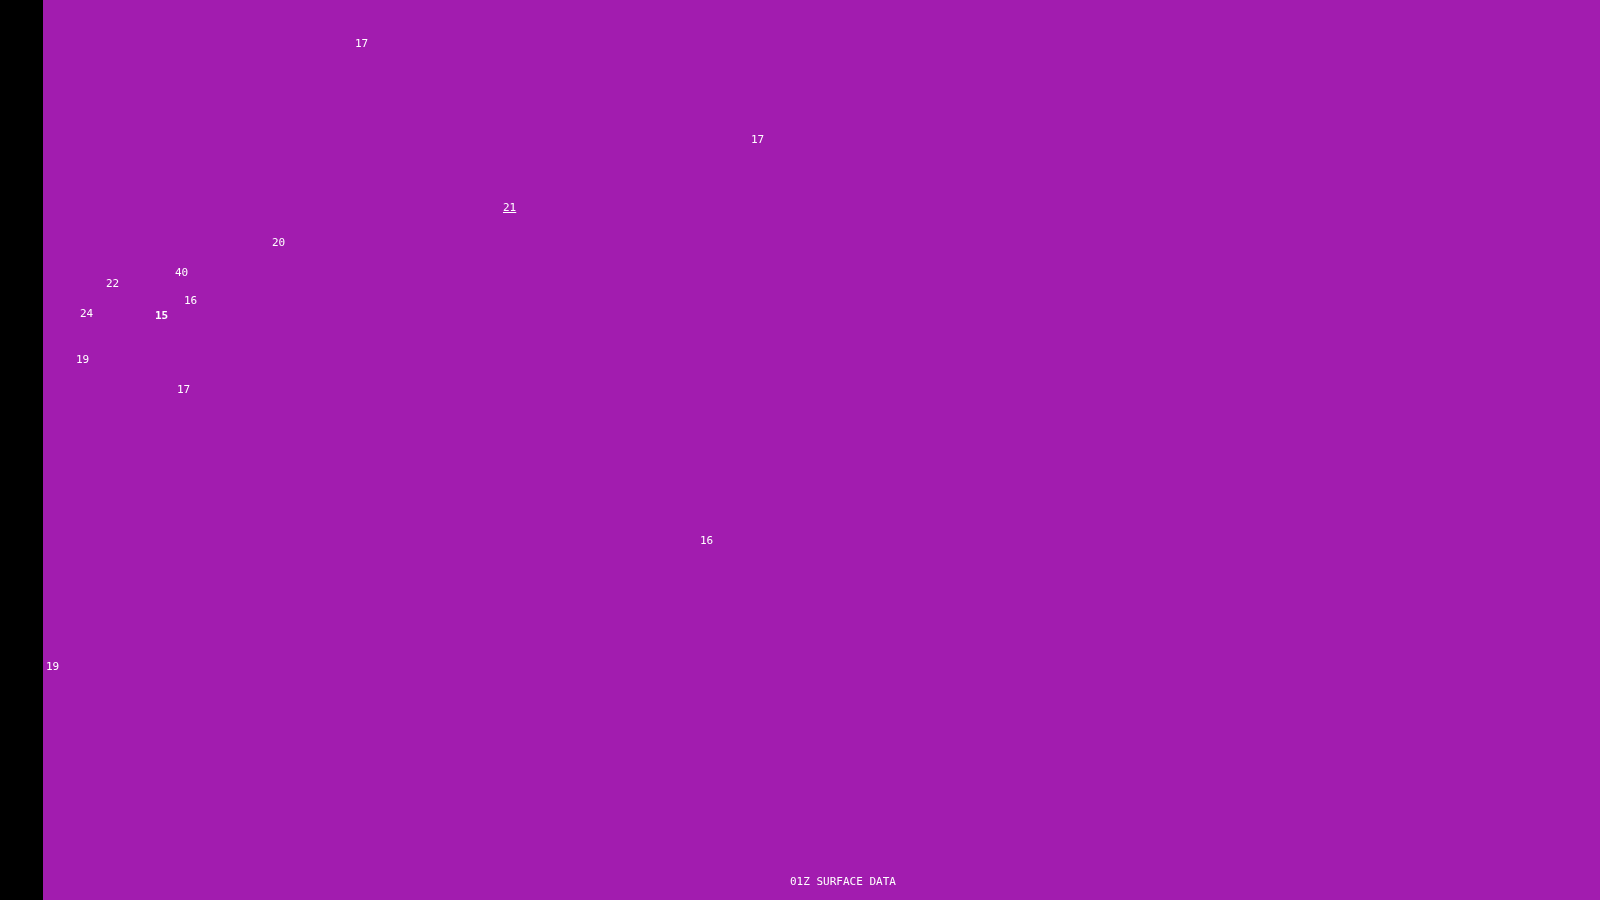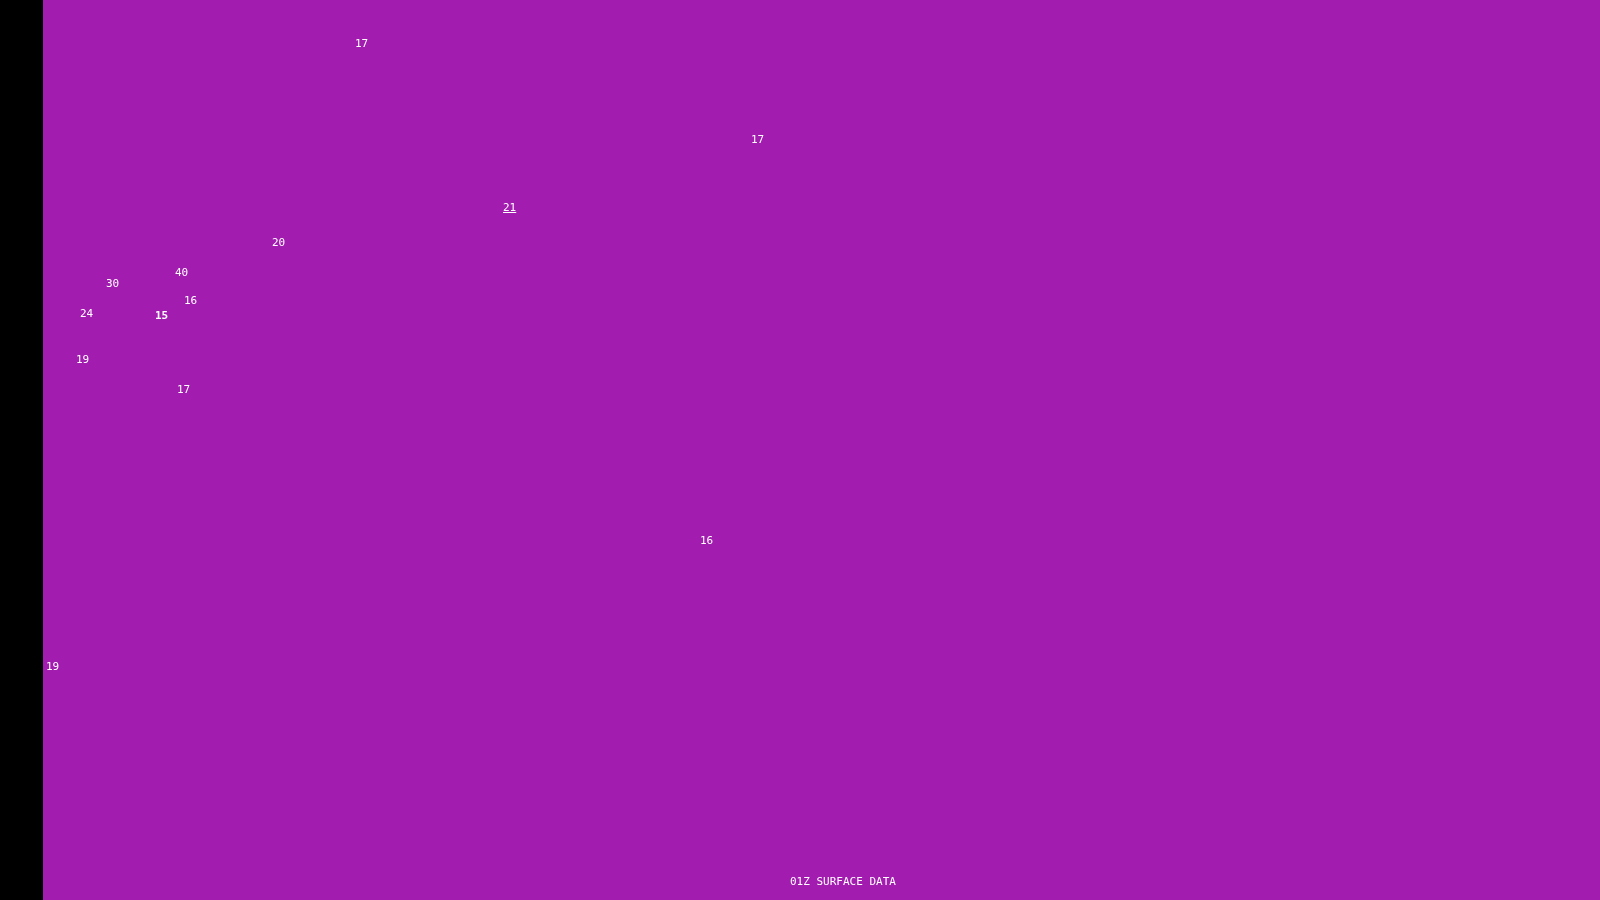--- a/index.html
+++ b/index.html
@@ -35,21 +35,21 @@
 </style>
 </head>
 <body>
 
 <div class="screen">
   <span class="station" style="left: 312px; top: 38px;">17</span>
   <span class="station" style="left: 708px; top: 134px;">17</span>
   <span class="station" style="left: 460px; top: 202px; text-decoration: underline;">21</span>
   <span class="station" style="left: 229px; top: 237px;">20</span>
   <span class="station" style="left: 132px; top: 267px;">40</span>
-  <span class="station" style="left: 63px; top: 278px;">30</span>
+  <span class="station" style="left: 63px; top: 278px;">22</span>
   <span class="station" style="left: 141px; top: 295px;">16</span>
   <span class="station" style="left: 112px; top: 310px; font-weight: bold;">15</span>
   <span class="station" style="left: 37px; top: 308px;">24</span>
   <span class="station" style="left: 33px; top: 354px;">19</span>
   <span class="station" style="left: 134px; top: 384px;">17</span>
   <span class="station" style="left: 657px; top: 535px;">16</span>
   <span class="station" style="left: 3px; top: 661px;">19</span>
   <div class="caption" style="left: 747px; top: 876px;">01Z SURFACE DATA</div>
 </div>
 

